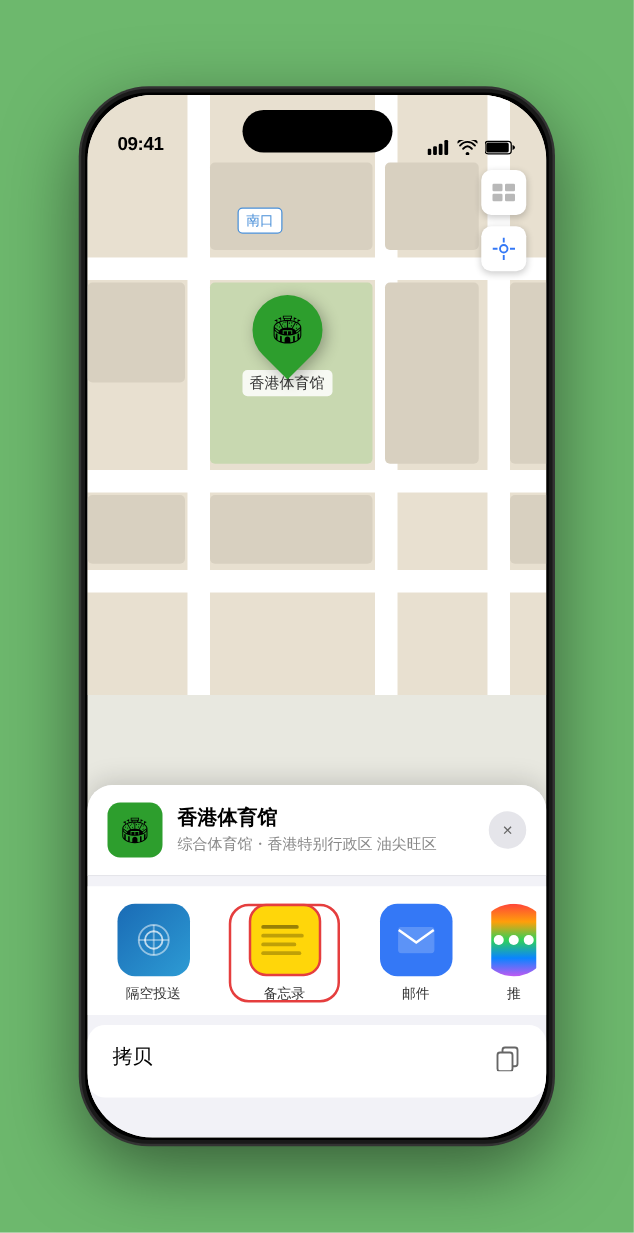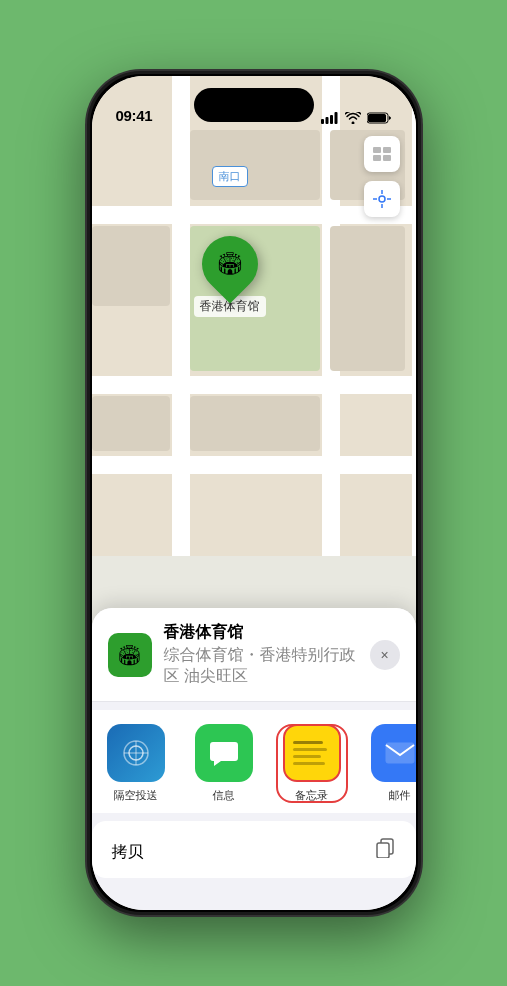--- a/index.html
+++ b/index.html
@@ -6,21 +6,21 @@
     body {
       width: 507px;
       height: 986px;
       background: #6db86d;
       display: flex;
       justify-content: center;
       align-items: center;
       font-family: -apple-system, 'PingFang SC', 'Helvetica Neue', sans-serif;
     }
     .phone {
-      width: 334px;
+      width: 377px;
       height: 844px;
       background: #000;
       border-radius: 54px;
       position: relative;
       overflow: hidden;
       border: 3px solid #1a1a1a;
       box-shadow: 0 0 0 2px #333, 0 20px 60px rgba(0,0,0,0.5);
     }
     .phone-inner {
       position: absolute;
@@ -198,21 +198,21 @@
     }
     .location-info {
       flex: 1;
     }
     .location-name {
       font-size: 16px;
       font-weight: 600;
       color: #000;
     }
     .location-sub {
-      font-size: 16px;
+      font-size: 12px;
       color: #888;
       margin-top: 2px;
     }
     .close-btn {
       width: 30px;
       height: 30px;
       background: #e5e5ea;
       border-radius: 50%;
       display: flex;
       align-items: center;
@@ -273,21 +273,21 @@
     
     .action-list {
       background: white;
       margin-top: 8px;
       border-radius: 14px;
       margin-left: 0; margin-right: 0;
       overflow: hidden;
     }
     .action-item {
       display: flex;
-      align-items: flex-end;
+      align-items: flex-start;
       justify-content: space-between;
       padding: 15px 20px;
       border-bottom: 0.5px solid #e5e5ea;
     }
     .action-item:last-child {
       border-bottom: none;
     }
     .action-label {
       font-size: 16px;
       color: #000;
@@ -449,28 +449,20 @@
               <svg width="30" height="30" viewBox="0 0 30 30">
                 <circle cx="15" cy="15" r="12" stroke="white" stroke-width="1.5" fill="none" opacity="0.5"></circle>
                 <circle cx="15" cy="15" r="7" stroke="white" stroke-width="1.5" fill="none" opacity="0.7"></circle>
                 <line x1="15" y1="3" x2="15" y2="27" stroke="white" stroke-width="1.5" opacity="0.4"></line>
                 <line x1="3" y1="15" x2="27" y2="15" stroke="white" stroke-width="1.5" opacity="0.4"></line>
               </svg>
             </div>
             <span class="share-label">隔空投送</span>
           </div>
 
-          <div class="share-item">
-            <div class="share-icon messages">
-              <svg width="30" height="30" viewBox="0 0 30 30">
-                <path d="M4 4 h22 a3 3 0 0 1 3 3 v13 a3 3 0 0 1 -3 3 h-14 l-7 5 v-5 h-1 a3 3 0 0 1 -3 -3 v-13 a3 3 0 0 1 3 -3 z" fill="white"></path>
-              </svg>
-            </div>
-            <span class="share-label">信息</span>
-          </div>
 
           <div class="share-item" style="outline: 2.5px solid #e53e3e; outline-offset: -2px; border-radius: 16px;">
             <div class="share-icon notes" style="border: 2.5px solid #e53e3e;">
               <div class="notes-lines">
                 <div class="notes-line" style="width:80%;"></div>
                 <div class="notes-line" style="width:90%;"></div>
                 <div class="notes-line" style="width:75%;"></div>
                 <div class="notes-line" style="width:85%;"></div>
               </div>
             </div>

